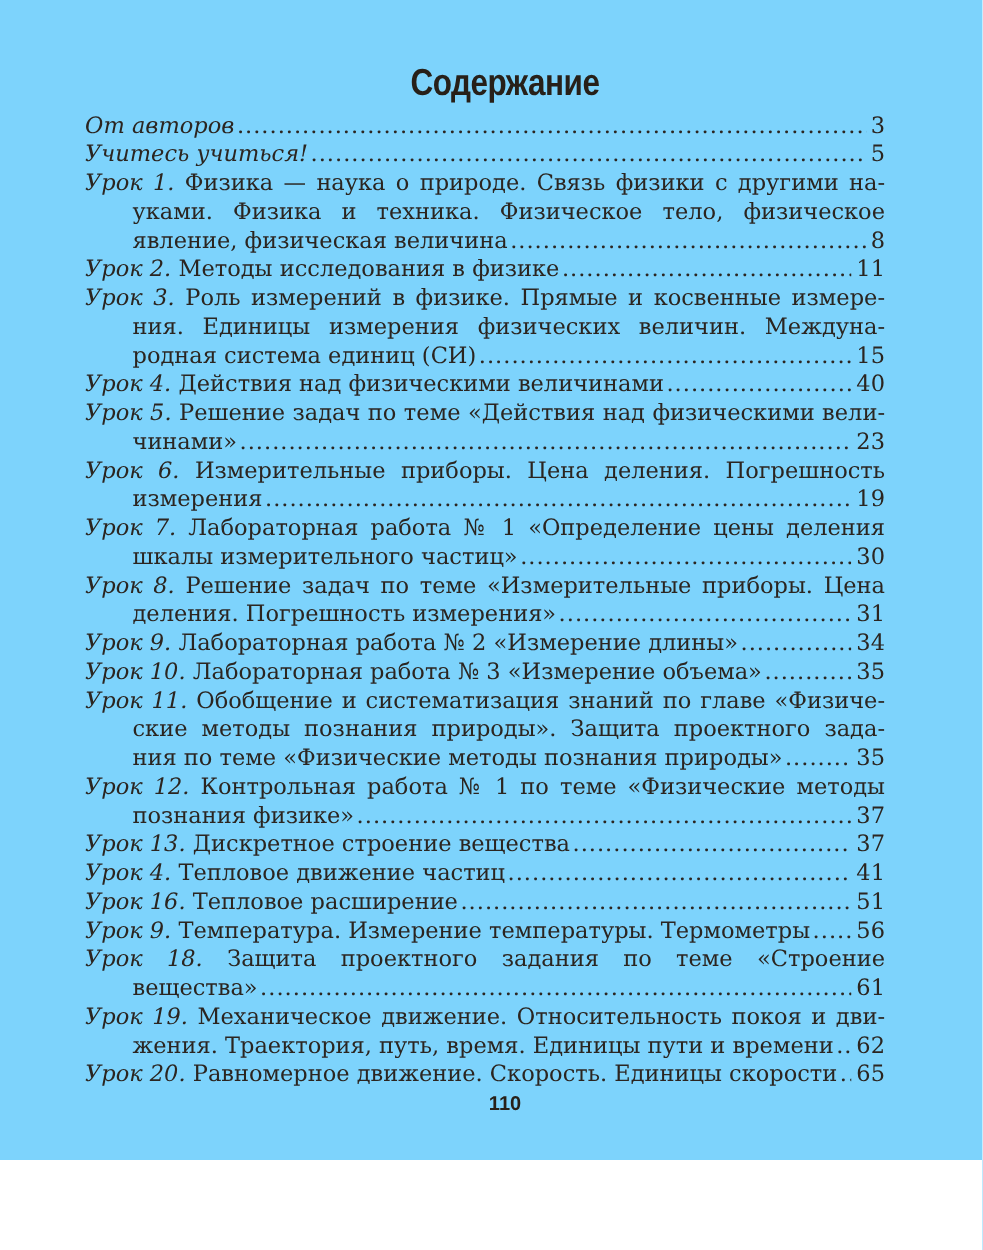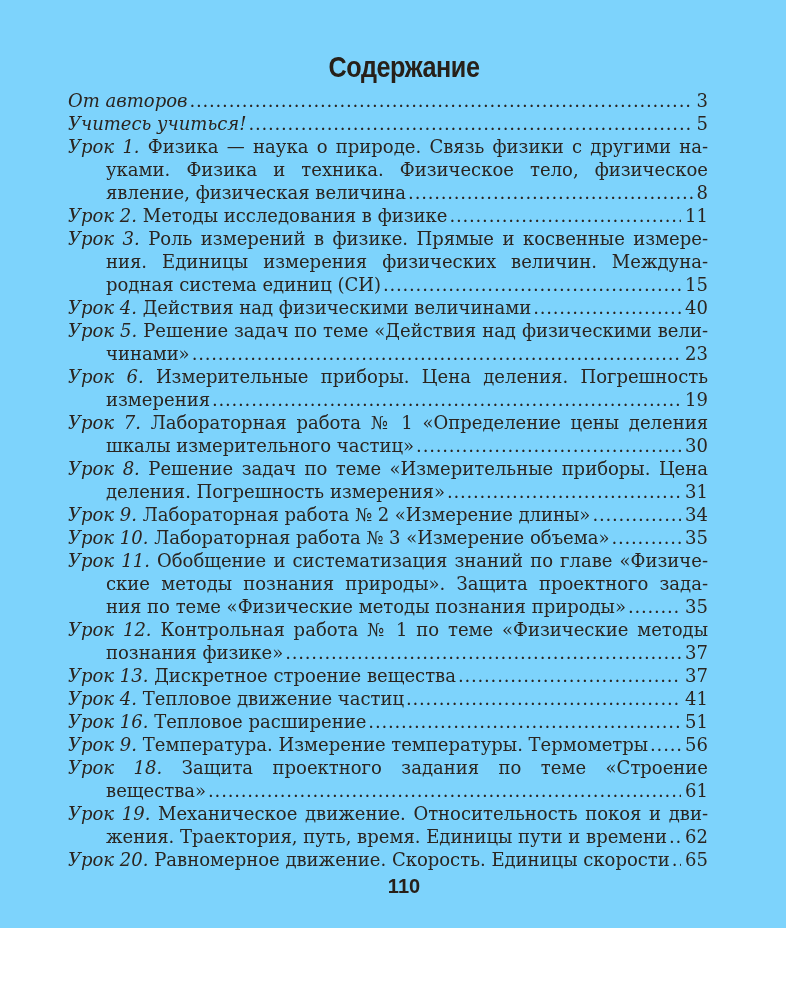--- a/index.html
+++ b/index.html
@@ -53,21 +53,21 @@
   }
   .num { white-space: nowrap; padding-left: 2px; }
   .footer {
     position: absolute;
     left: 84px;
     top: 875px;
     width: 640px;
     text-align: center;
     font-family: "Liberation Sans", sans-serif;
     font-weight: 700;
-    font-size: 20px;
+    font-size: 16px;
     color: #272019;
   }
 </style>
 </head>
 <body>
 
 <div class="sheet">
   <h1 class="title">Содержание</h1>
   <div class="toc" id="toc">
       <div class="entry">

